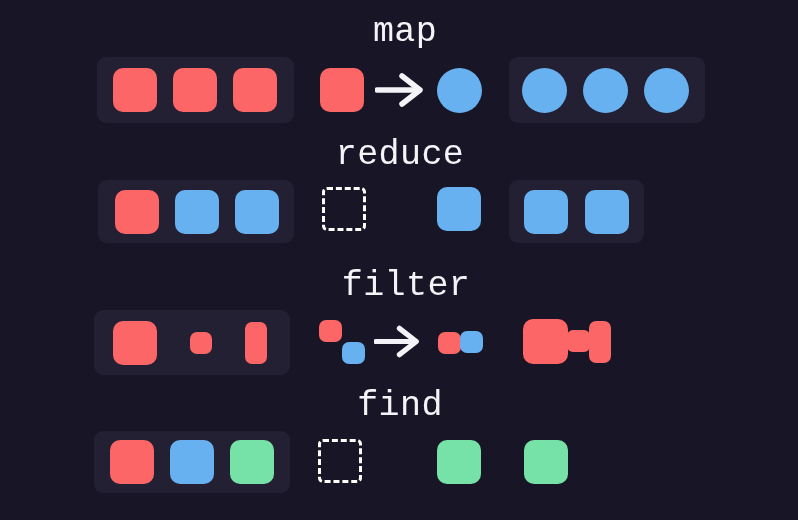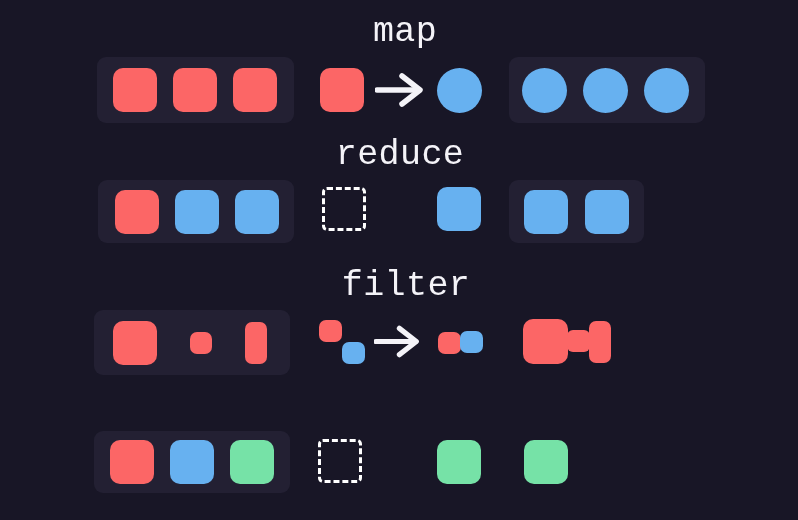--- a/index.html
+++ b/index.html
@@ -105,20 +105,21 @@
     </svg>
   </span>
   <span class="shape abs tok-red-chip" style="left:438px; top:332px;"></span>
   <span class="shape abs tok-blue-chip" style="left:460px; top:331px;"></span>
   <div class="merged">
     <span class="m-big"></span>
     <span class="m-mid"></span>
     <span class="m-tall"></span>
   </div>
 
+  <h2 class="row-label" style="left:290px; top:385px;">find</h2>
   <div class="panel" style="left:94px; top:431px; width:196px; height:62px; padding-left:16px; gap:16px;">
       <span class="shape tok-red-square"></span>
       <span class="shape tok-blue-square"></span>
       <span class="shape tok-green-square"></span>
     </div>
   <span class="shape abs tok-dashed-square" style="left:318px; top:439px;"></span>
   <span class="equals" style="left:385px; top:455px;">
     <span class="bar"></span>
     <span class="bar"></span>
   </span>

